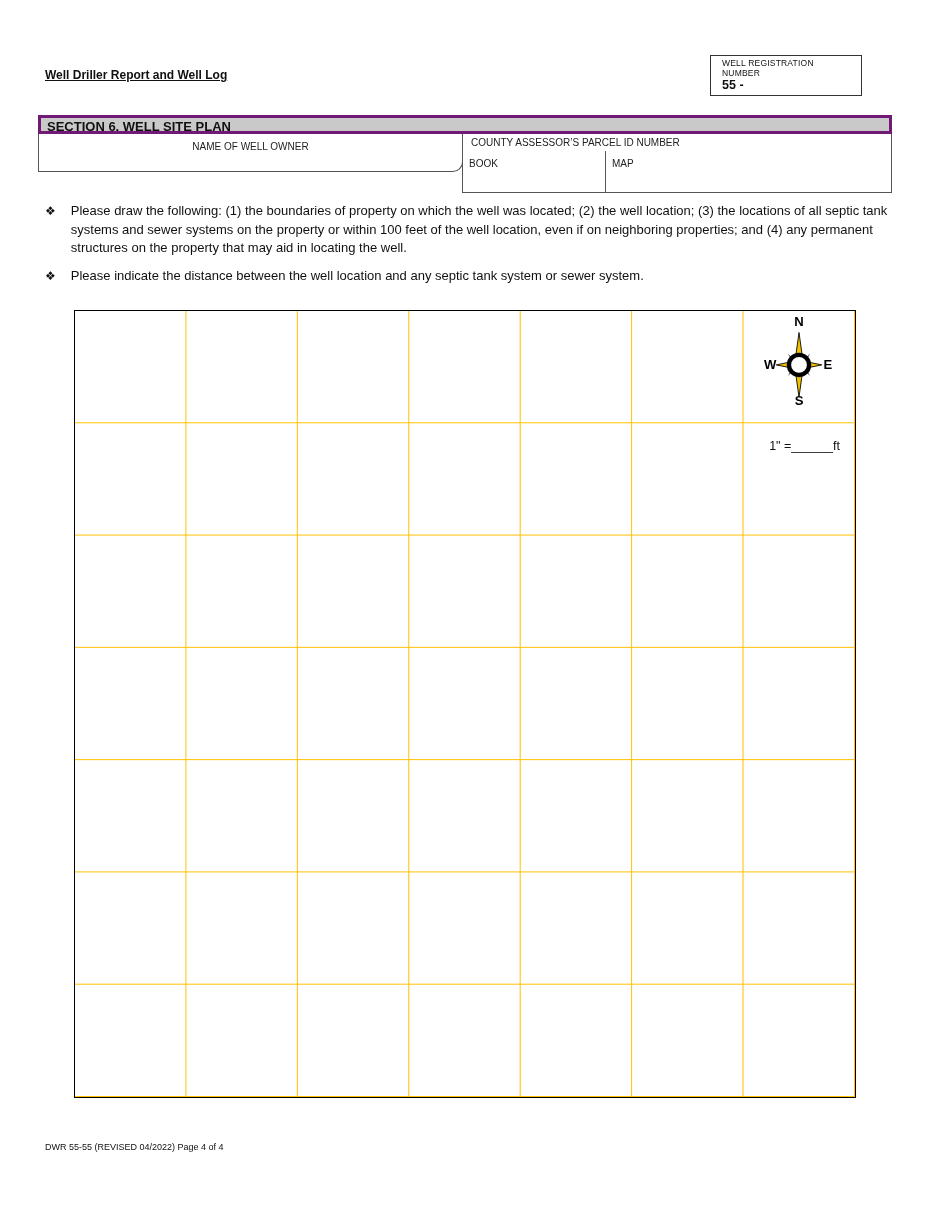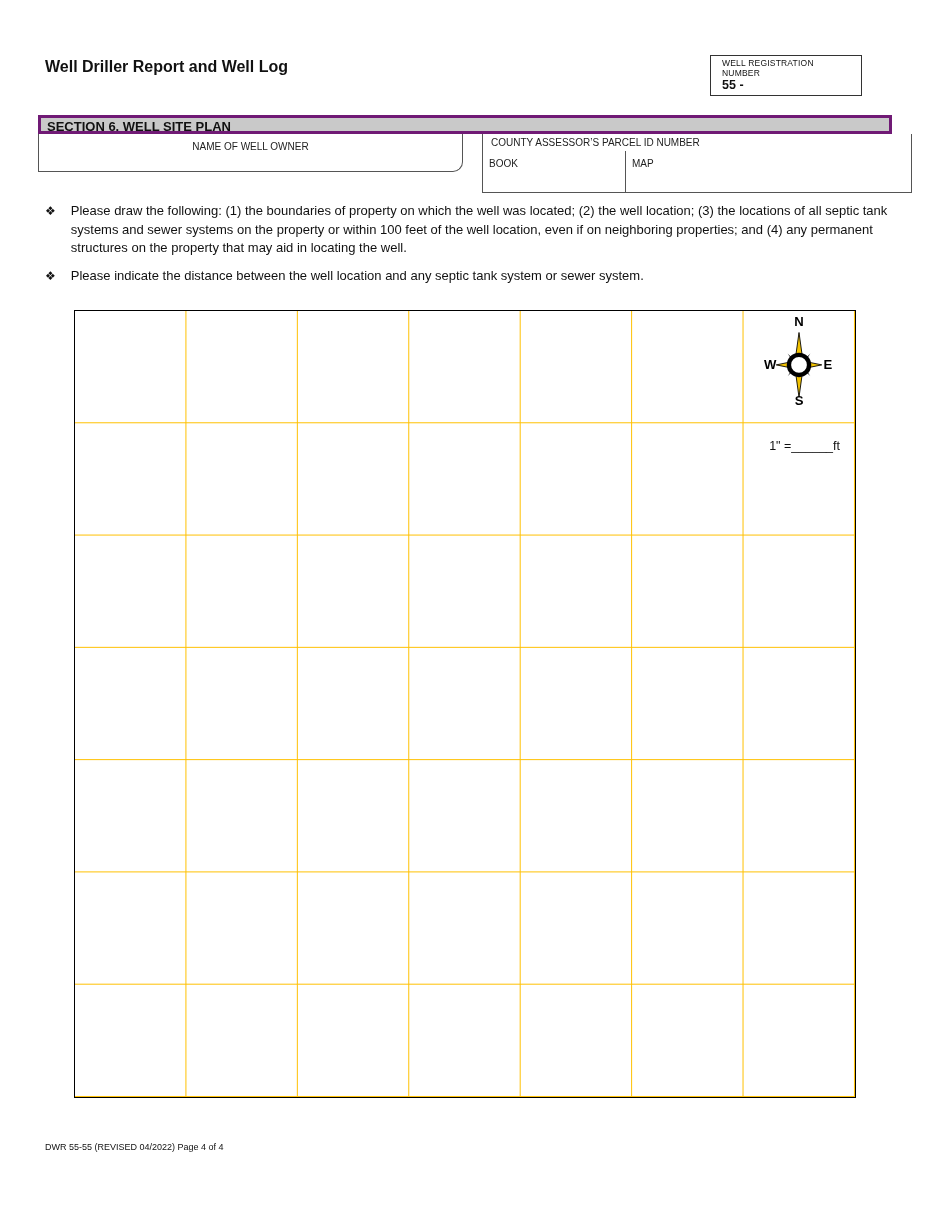--- a/index.html
+++ b/index.html
@@ -13,23 +13,24 @@
     position: relative;
     width: 950px;
     height: 1230px;
     background: #fff;
     overflow: hidden;
   }
 
   
   .form-title {
     position: absolute;
-    left: 45px; top: 58px;
-    font-size: 16px;
+    left: 45px; top: 68px;
+    font-size: 12px;
     font-weight: bold;
+    text-decoration: underline;
   }
   .reg-box {
     position: absolute;
     left: 710px; top: 55px;
     width: 152px; height: 41px;
     border: 1px solid #333;
     padding: 2px 11px;
   }
   .reg-label { font-size: 8.5px; letter-spacing: 0.2px; }
   .reg-value { font-size: 12.5px; font-weight: bold; margin-top: 0; }
@@ -58,21 +59,20 @@
     padding: 2px 6px;
     text-align: center;
   }
   .field-label { font-size: 10px; color: #222; }
   .parcel-box {
     position: absolute;
     left: 462px; top: 134px;
     width: 430px; height: 59px;
     border: 1px solid #555;
     border-top: none;
-    margin-left: 20px;
   }
   .parcel-box > .field-label {
     display: block;
     padding: 3px 0 0 8px;
   }
   .parcel-cells {
     position: absolute;
     left: 0; right: 0; top: 17px; bottom: 0;
     display: flex;
   }

